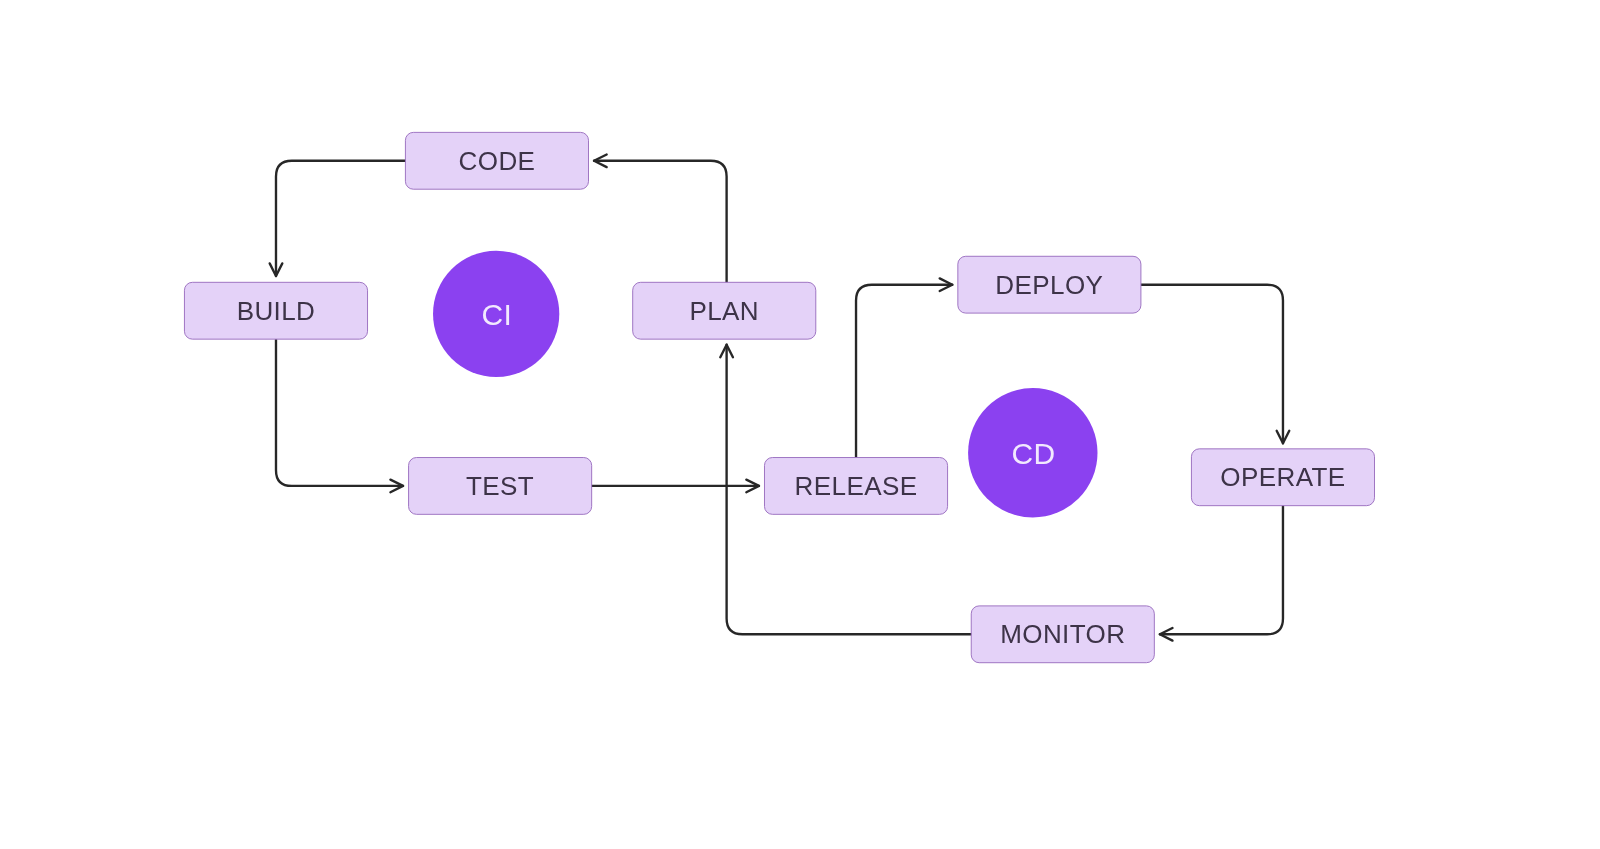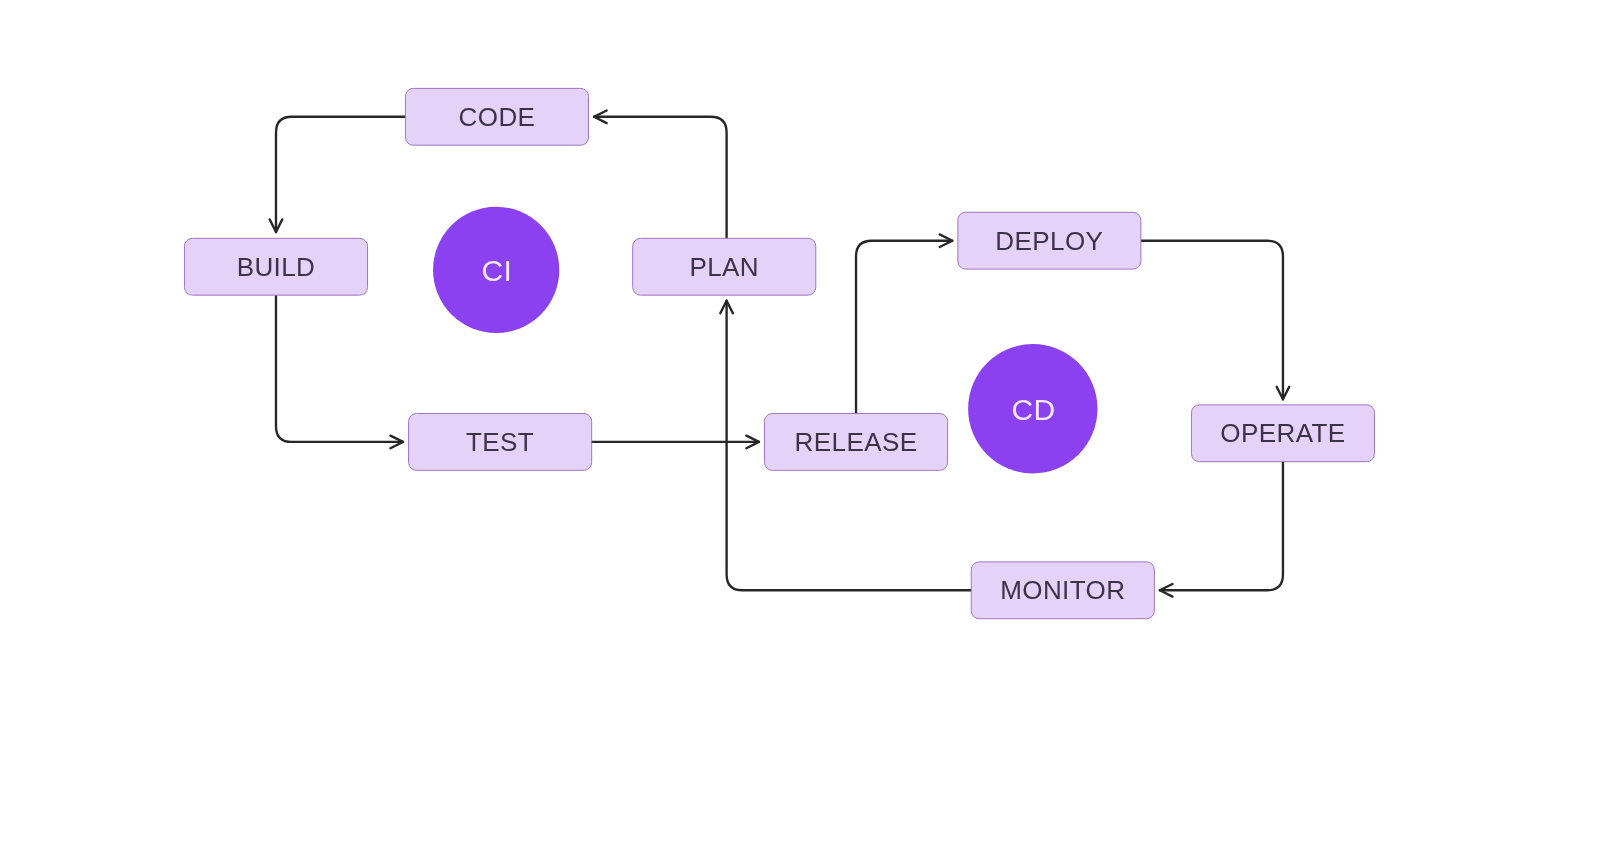--- a/index.html
+++ b/index.html
@@ -15,20 +15,21 @@
   body{
     background:var(--background);
     font-family:"Liberation Sans", sans-serif;
   }
   .canvas{
     width:1600px;
     height:670px;
     position:relative;
     background:var(--background);
     overflow:hidden;
+    margin-top:44px;
   }
   svg{display:block;width:100%;height:100%;}
   .edge{
     fill:none;
     stroke:var(--arrow-color);
     stroke-width:3;
     stroke-linecap:round;
     stroke-linejoin:round;
   }
   .arrowhead-glyph{

